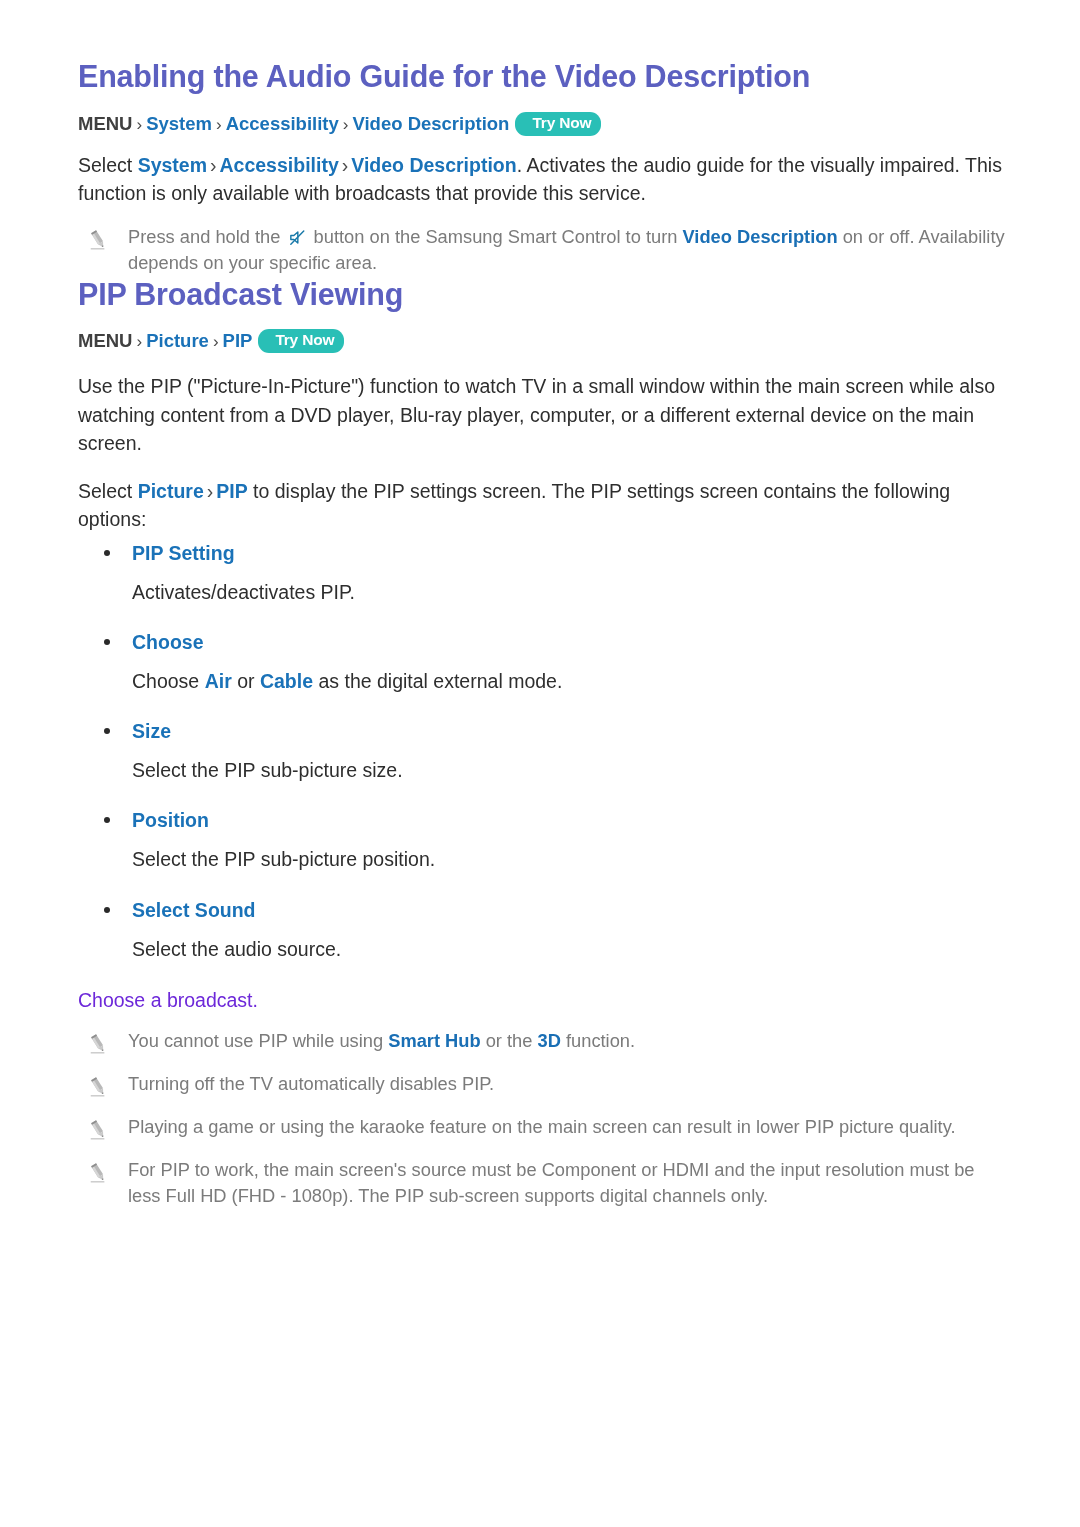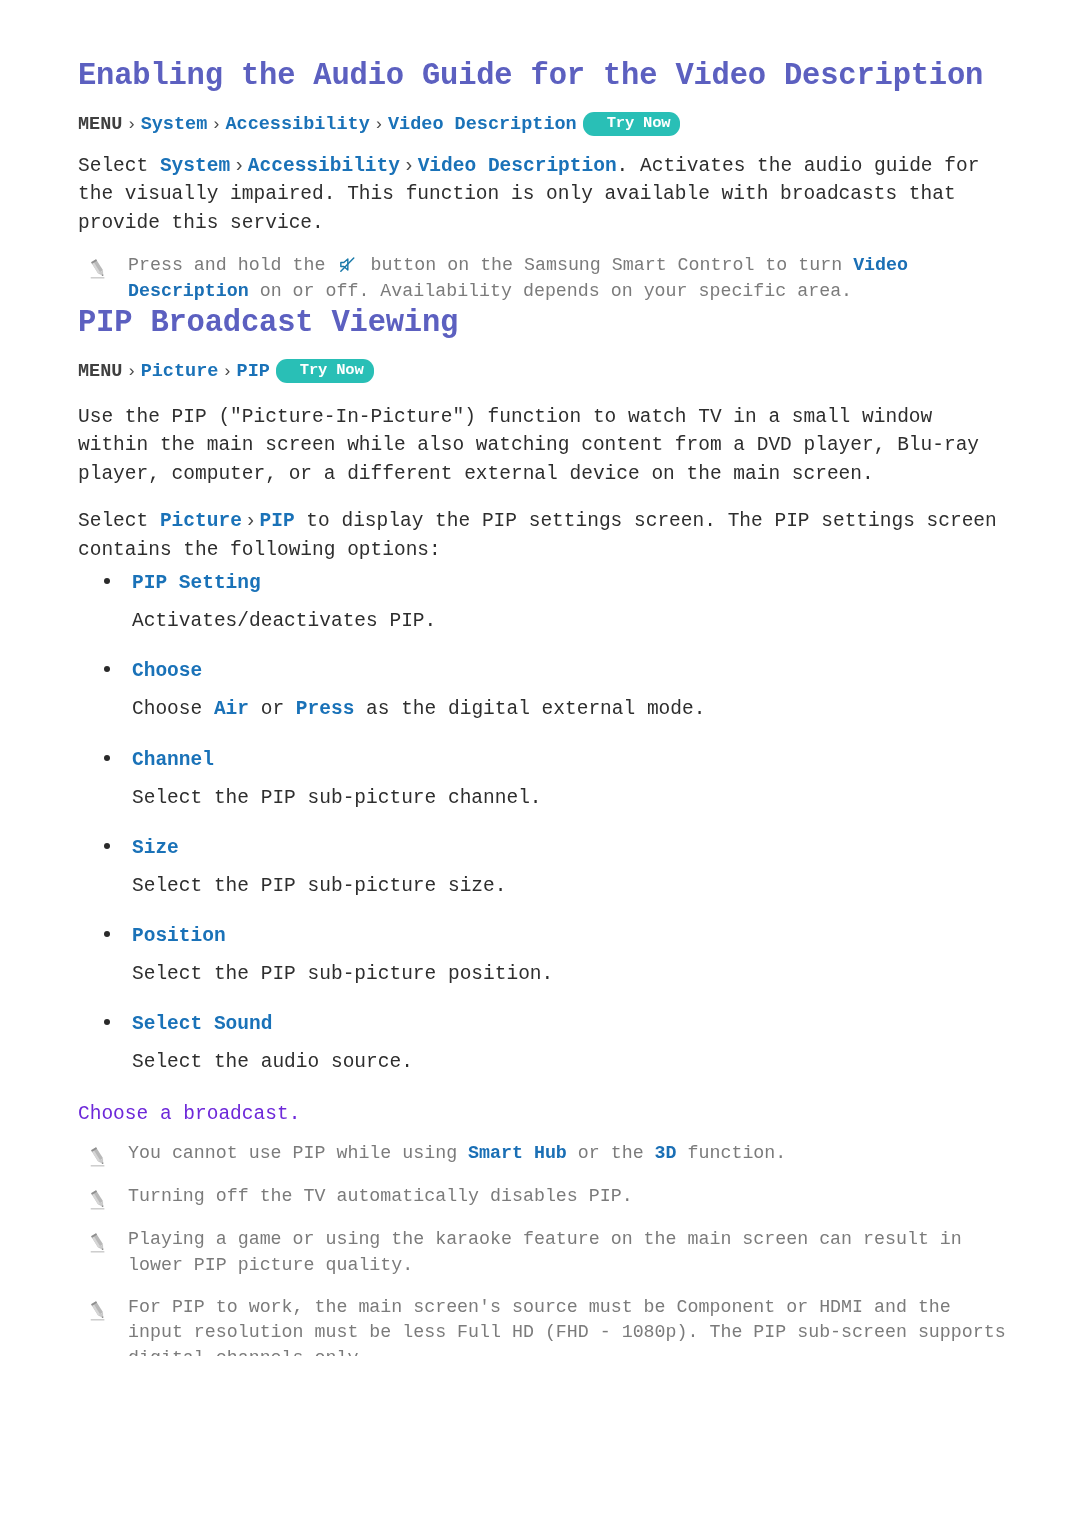--- a/index.html
+++ b/index.html
@@ -15,21 +15,20 @@
     -webkit-font-smoothing: antialiased;
   }
 
   .page {
     position: relative;
     width: 1080px;
     height: 1356px;
     padding: 0;
     box-sizing: border-box;
     overflow: hidden;
-    font-family: Liberation Mono, monospace;
   }
 
   .content {
     padding: 58px 70px 0 78px;
   }
 
   
   h1.doc-heading {
     font-size: 30.5px;
     font-weight: bold;
@@ -58,21 +57,21 @@
     padding: 0 4px;
     font-size: 17px;
   }
   .try-now {
     display: inline-block;
     background: #29bfb6;
     color: #ffffff;
     font-size: 15.5px;
     font-weight: bold;
     border-radius: 11px;
-    padding: 1px 10px 2px 24px;
+    padding: 1px 10px 2px 17px;
     margin-left: 6px;
     vertical-align: 2px;
     line-height: 1.35;
     letter-spacing: -0.2px;
   }
 
   
   p.body-text {
     font-size: 19.5px;
     line-height: 1.46;
@@ -214,31 +213,24 @@
       </div>
       <div class="opt-desc">Activates/deactivates PIP.</div>
     </div>
 
     <div class="opt-block">
       <div class="opt-row">
         <span class="opt-bullet"></span>
         <span class="opt-title">Choose</span>
       </div>
       <div class="opt-desc">
-        <span>Choose </span><span class="lnk">Air</span><span> or </span><span class="lnk">Press</span><span> as the digital external mode.</span>
-      </div>
-    </div>
-
-    <div class="opt-block">
-      <div class="opt-row">
-        <span class="opt-bullet"></span>
-        <span class="opt-title">Channel</span>
-      </div>
-      <div class="opt-desc">Select the PIP sub-picture channel.</div>
-    </div>
+        <span>Choose </span><span class="lnk">Air</span><span> or </span><span class="lnk">Cable</span><span> as the digital external mode.</span>
+      </div>
+    </div>
+
 
     <div class="opt-block">
       <div class="opt-row">
         <span class="opt-bullet"></span>
         <span class="opt-title">Size</span>
       </div>
       <div class="opt-desc">Select the PIP sub-picture size.</div>
     </div>
 
     <div class="opt-block">

